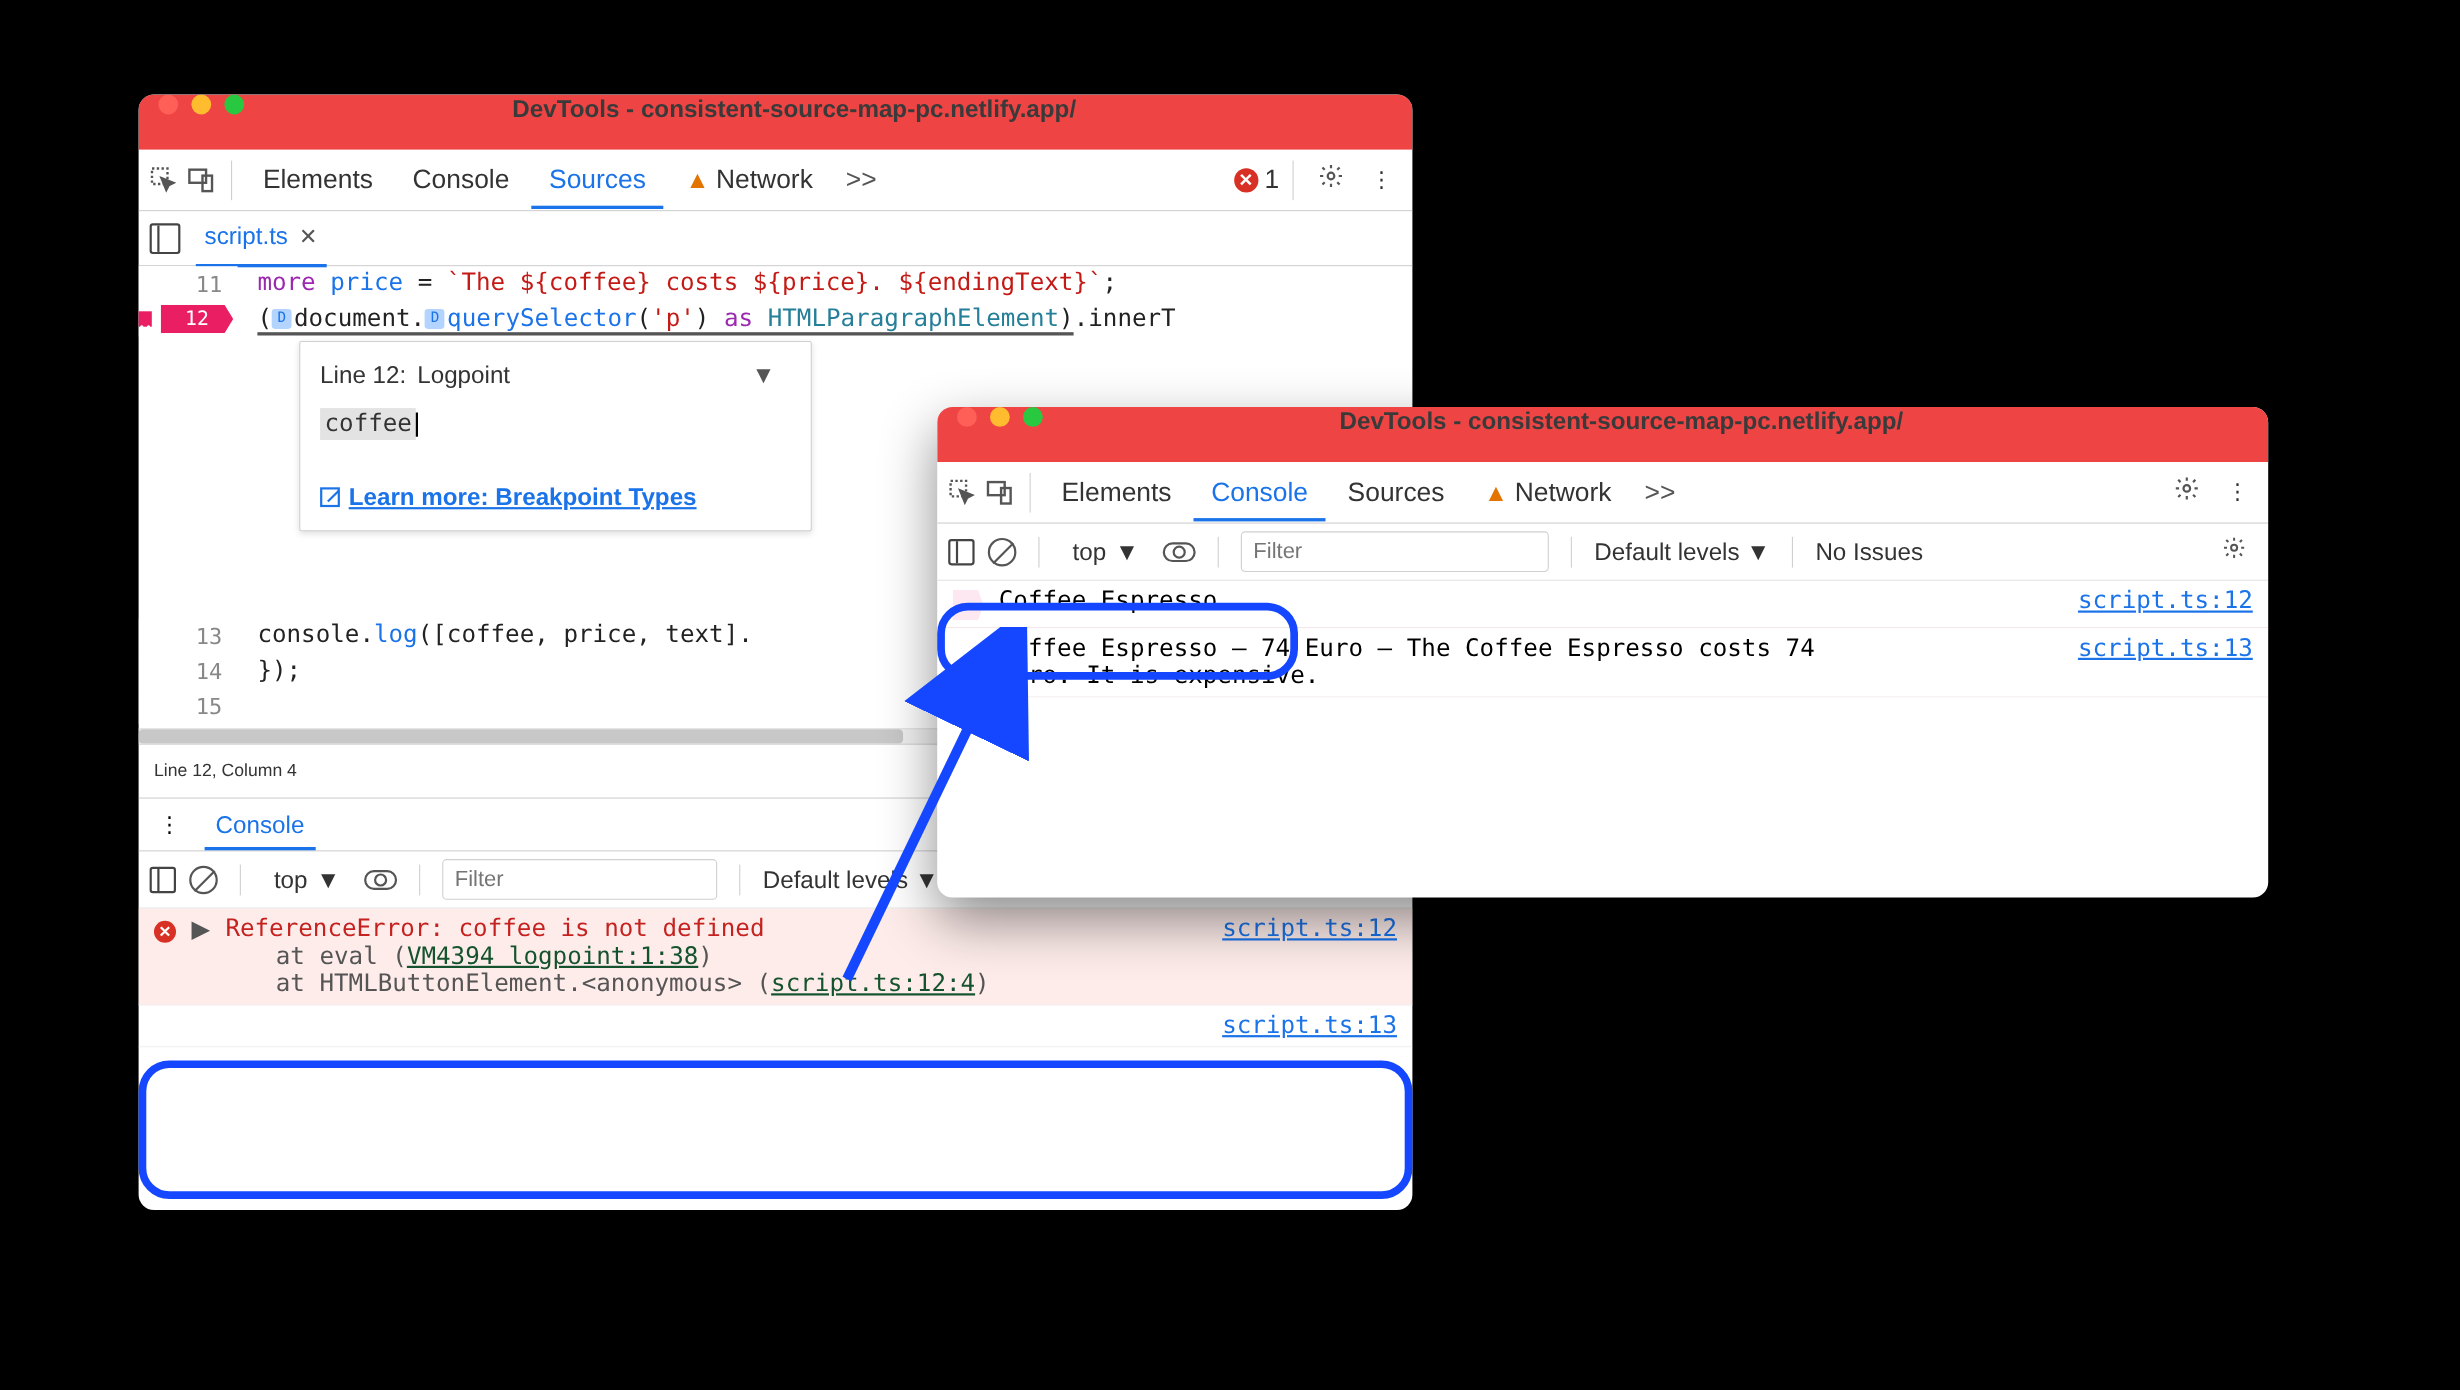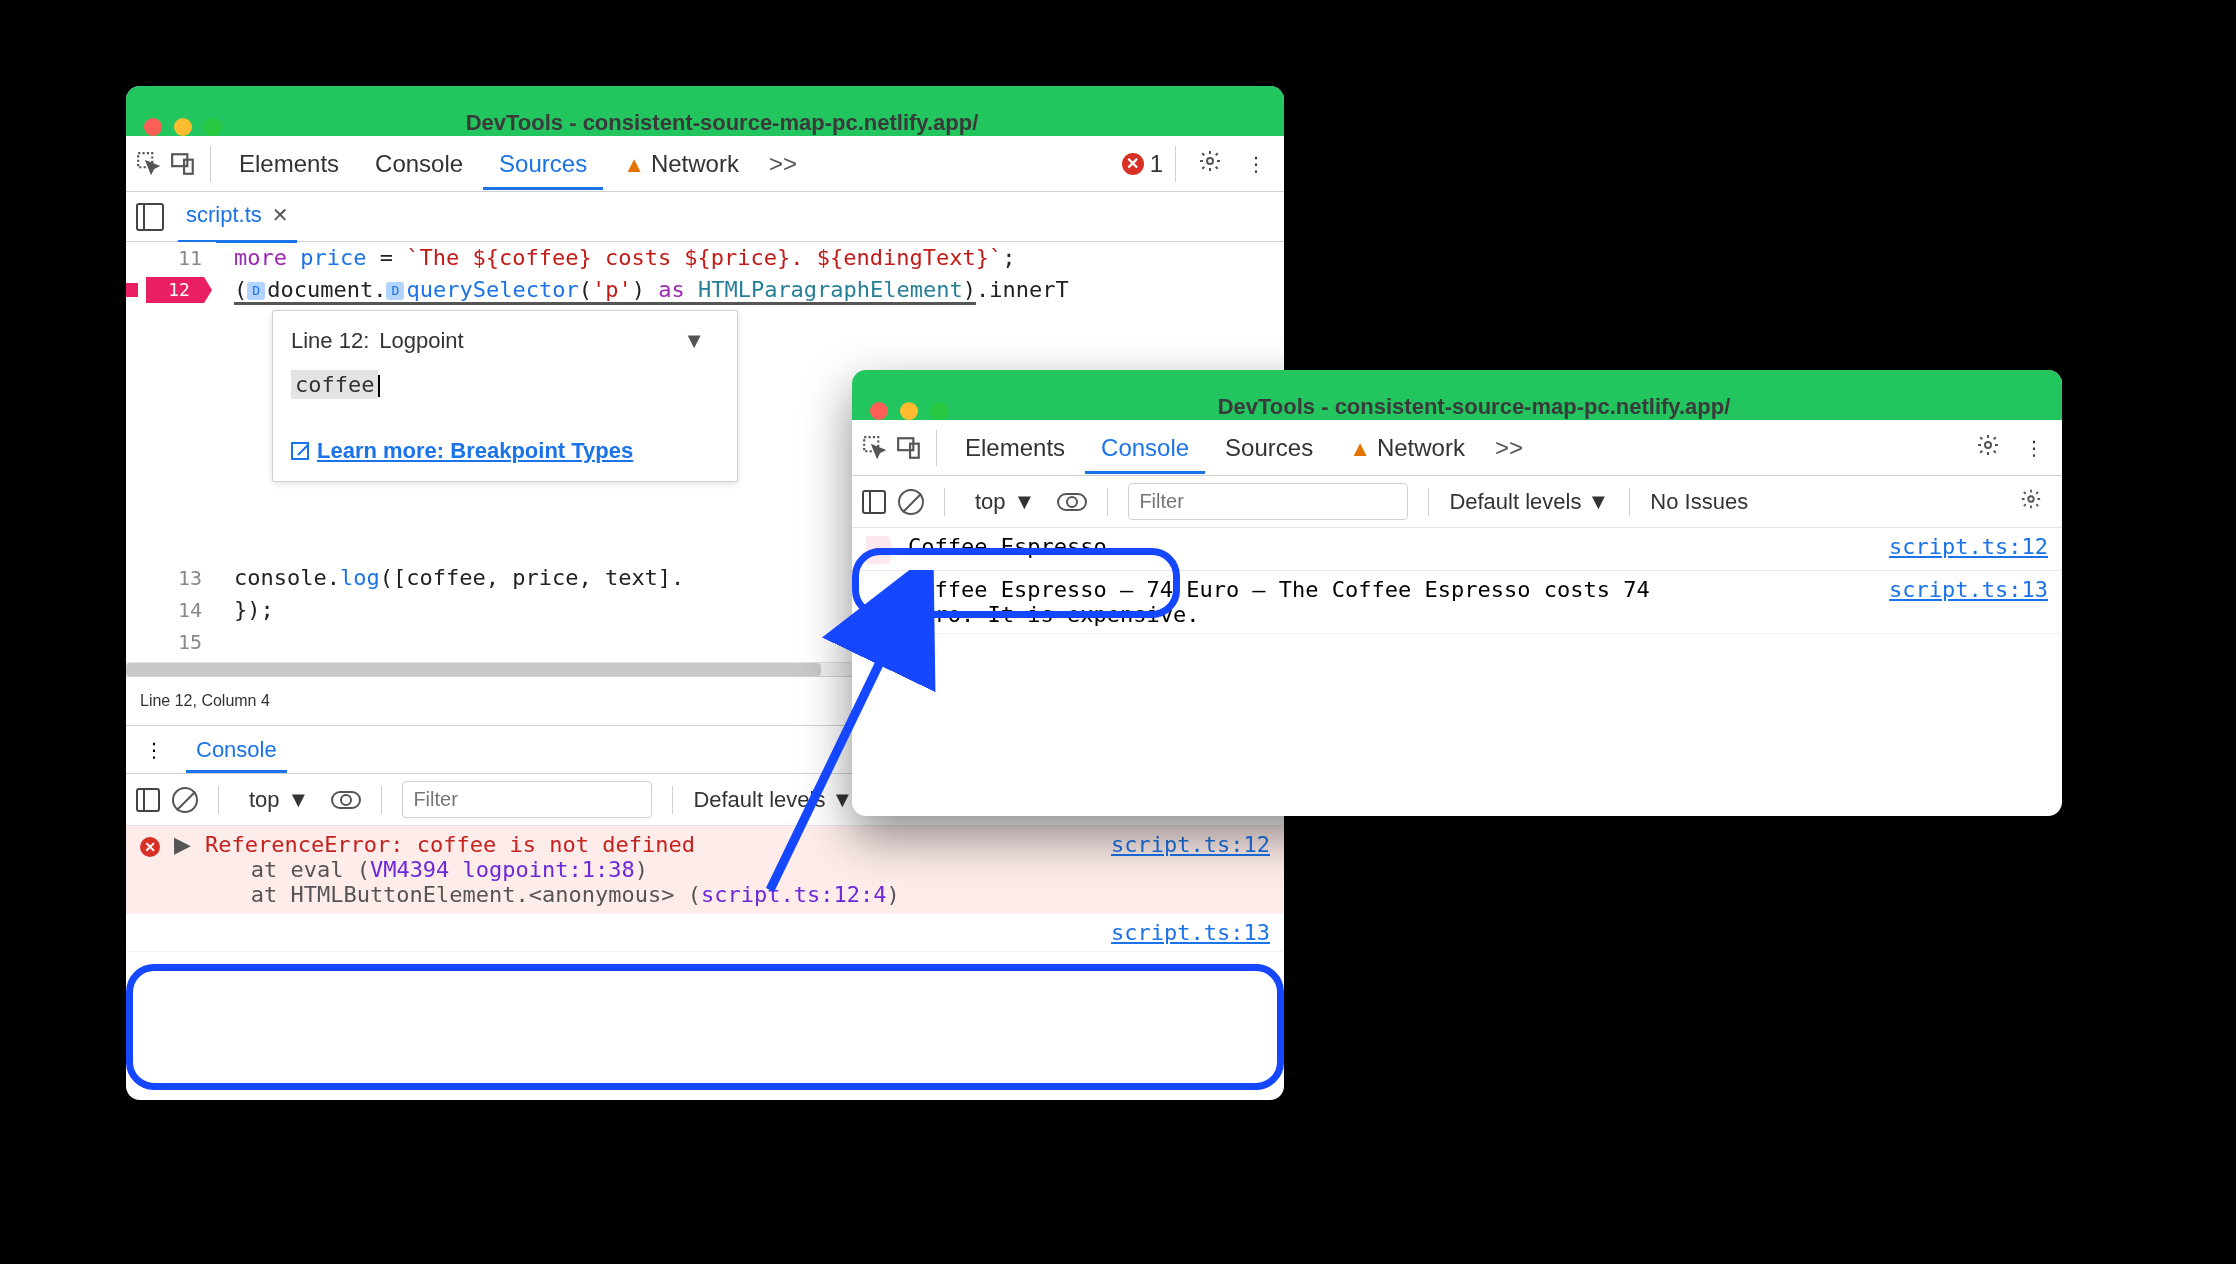--- a/index.html
+++ b/index.html
@@ -18,24 +18,24 @@
     box-shadow: 0 20px 50px rgba(0,0,0,.45);
     overflow: hidden;
   }
   .win-a { left: 126px; top: 86px; width: 1158px; height: 1014px; }
   .win-b { left: 852px; top: 370px; width: 1210px; height: 446px; }
 
   
   .titlebar {
     height: 50px;
     display: flex;
-    align-items: flex-end;
+    align-items: flex-start;
     padding: 0 18px;
     gap: 12px;
-    background: #22c55e;
+    background: #ef4444;
   }
   .traffic { display:flex; gap:12px; }
   .dot { width: 18px; height: 18px; border-radius: 50%; }
   .dot.r{ background:#ff5f57; } .dot.y{ background:#febc2e; } .dot.g{ background:#28c840; }
   .title {
     flex: 1;
     text-align: center;
     font-size: 22px;
     font-weight: 600;
     color: #3a3a3a;
@@ -163,21 +163,21 @@
 
   
   .conmsgs{ font-size:22px; }
   .conrow{ display:flex; padding:6px 14px; gap:14px; align-items:flex-start; border-bottom:1px solid #f6f0f0;}
   .conrow.err{ background:#fdecea; color:#c5221f; }
   .conrow .src-link{ margin-left:auto; color:#1a73e8; text-decoration:underline; font-family:Menlo,monospace; white-space:nowrap; font-size:22px;}
   .con-tri{ color:#555; }
   .errcirc{width:20px;height:20px;border-radius:50%;background:#d93025;color:#fff;display:inline-flex;align-items:center;justify-content:center;font-size:14px;font-weight:700;flex-shrink:0;margin-top:5px;}
   .mono{ font-family:Menlo, monospace; }
   .stack{ color:#555; font-family:Menlo,monospace; padding-left: 6px;}
-  .stack a{ color:#6d28d9; }
+  .stack a{ color:#14532d; text-decoration: underline;}
 
   
   .lp-badge{
     display:inline-flex;align-items:center;justify-content:center;
     width:28px;height:28px;background:#fde7f1;
     clip-path: polygon(0 0, 82% 0, 100% 50%, 82% 100%, 0 100%);
     color:#e91e63;font-size:14px;font-weight:700; flex-shrink:0; margin-top:2px;
   }
   .prompt-chev{ color:#1a73e8; padding:4px 14px; font-family:Menlo,monospace;}
 

